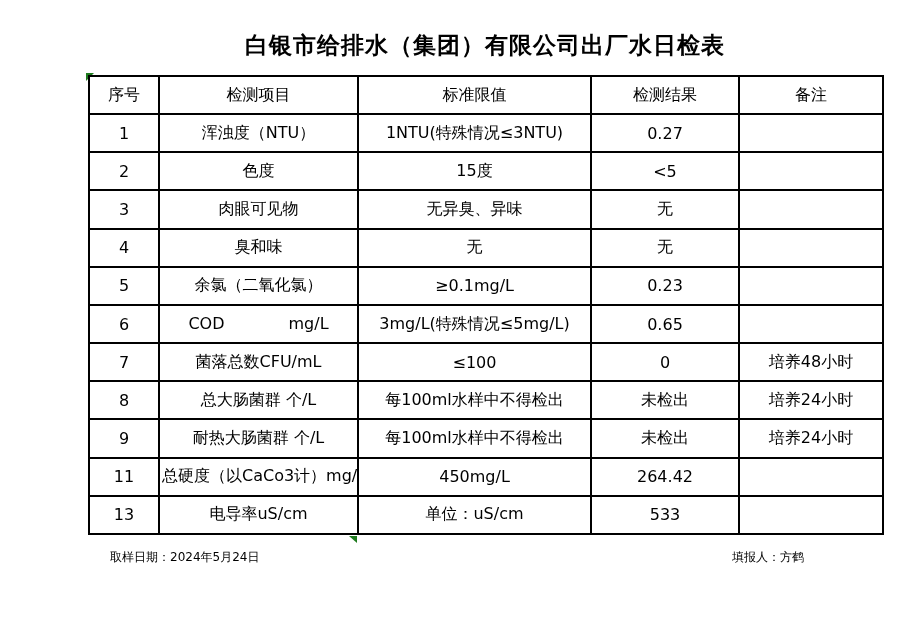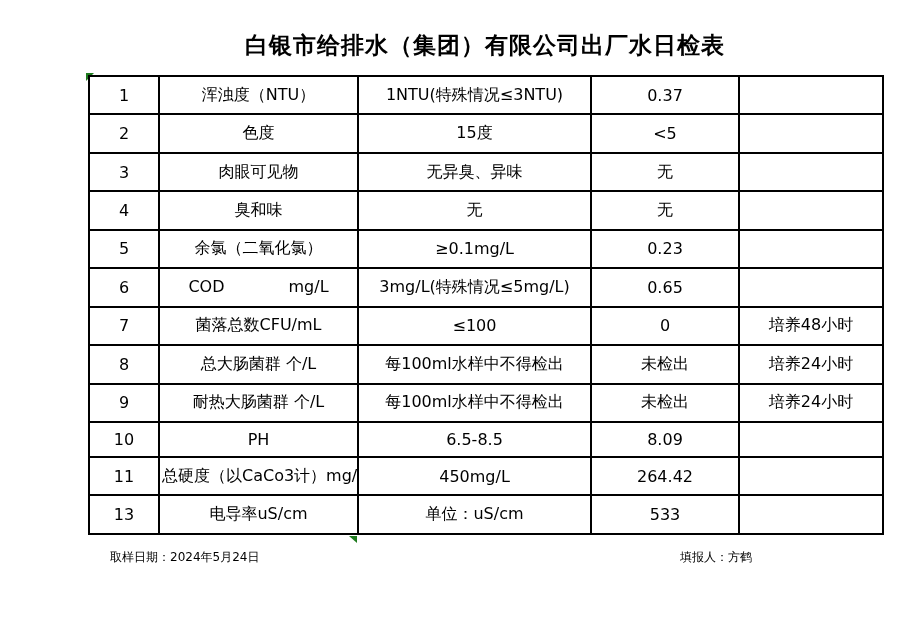--- a/index.html
+++ b/index.html
@@ -53,21 +53,21 @@
   col.c-result { width: 148px; }
   col.c-remark { width: 144px; }
   .footer-line {
     position: absolute;
     top: 549px;
     font-size: 12px;
     white-space: nowrap;
   }
   .footer-sampling { left: 110px; }
   .footer-testdate { left: 420px; }
-  .footer-reporter { left: 680px; font-family: Liberation Serif, serif; }
+  .footer-reporter { left: 732px; font-family: Liberation Serif, serif; }
   
   .marker-top-left {
     position: absolute;
     left: 86px;
     top: 73px;
     width: 0; height: 0;
     border-top: 8px solid #1e7b1e;
     border-right: 8px solid transparent;
   }
   .marker-bottom {
@@ -92,24 +92,31 @@
   <table class="inspection">
     <colgroup>
       <col class="c-no">
         <col class="c-item">
         <col class="c-limit">
         <col class="c-result">
         <col class="c-remark">
     </colgroup>
     <tbody>
       <tr>
+        <th>序号</th>
+        <th>检测项目</th>
+        <th>标准限值</th>
+        <th>检测结果</th>
+        <th>备注</th>
+      </tr>
+      <tr>
         <td>1</td>
         <td>浑浊度（NTU）</td>
         <td>1NTU(特殊情况≤3NTU)</td>
-        <td>0.37</td>
+        <td>0.27</td>
         <td></td>
       </tr>
       <tr>
         <td>2</td>
         <td>色度</td>
         <td>15度</td>
         <td>&lt;5</td>
         <td></td>
       </tr>
       <tr>
@@ -155,27 +162,20 @@
         <td>培养24小时</td>
       </tr>
       <tr>
         <td>9</td>
         <td>耐热大肠菌群 个/L</td>
         <td>每100ml水样中不得检出</td>
         <td>未检出</td>
         <td>培养24小时</td>
       </tr>
       <tr>
-        <td>10</td>
-        <td>PH</td>
-        <td>6.5-8.5</td>
-        <td>8.09</td>
-        <td></td>
-      </tr>
-      <tr>
         <td>11</td>
         <td>总硬度（以CaCo3计）mg/L</td>
         <td>450mg/L</td>
         <td>264.42</td>
         <td></td>
       </tr>
       <tr>
         <td>13</td>
         <td>电导率uS/cm</td>
         <td>单位：uS/cm</td>

